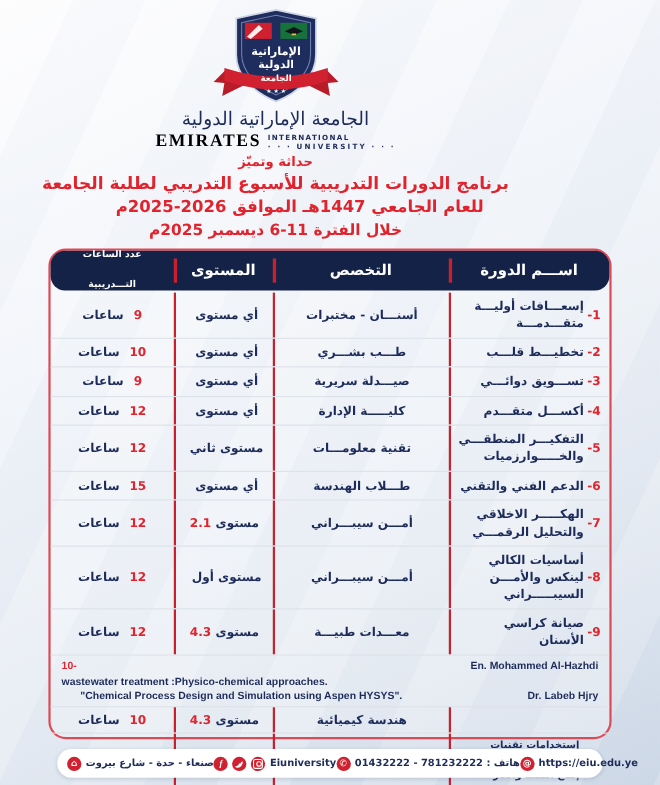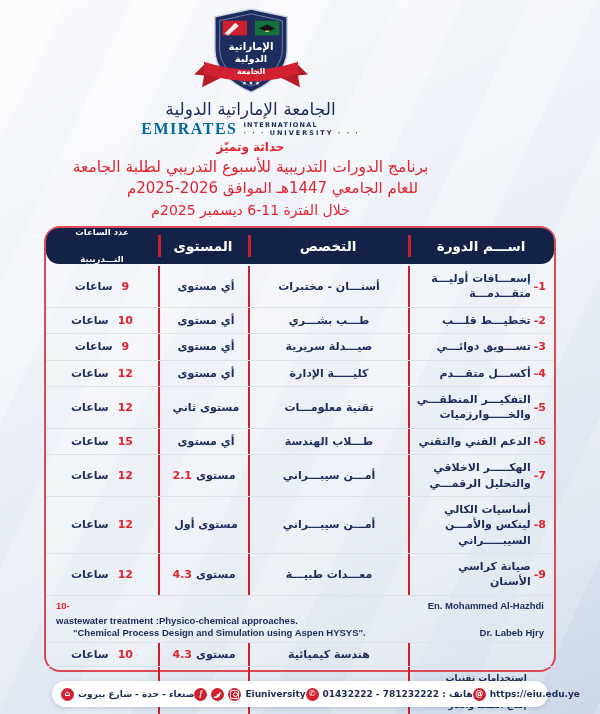--- a/index.html
+++ b/index.html
@@ -12,25 +12,25 @@
   .poster::before{
     content:"";position:absolute;inset:0;pointer-events:none;
     background:repeating-linear-gradient(115deg,rgba(255,255,255,.35) 0 60px,rgba(210,220,235,.18) 60px 120px);
     opacity:.5;
   }
   
   .hdr{position:absolute;top:0;left:0;width:501px;height:226px;overflow:hidden;text-align:center;}
   .logo{display:block;margin:6px auto 0;}
   .uni-ar{color:#1c2b5a;font-weight:400;font-size:17px;line-height:1.1;direction:rtl;}
   .uni-en{display:flex;justify-content:center;align-items:center;gap:6px;margin-top:1px;}
-  .emirates{font-family:"Liberation Serif", serif;color:#0369a1;font-size:16px;font-weight:700;letter-spacing:1.5px;}
+  .emirates{font-family:"Liberation Serif", serif;color:#000000;font-size:16px;font-weight:700;letter-spacing:1.5px;}
   .intl{color:#1c2b5a;font-size:6.5px;font-weight:700;letter-spacing:1.2px;text-align:left;line-height:1.25;}
   .intl .u{display:block;text-align:center;letter-spacing:2px;}
   .tagline{color:#e0242e;font-weight:800;font-size:12px;margin-top:2px;direction:rtl;}
-  .title{color:#e0242e;font-weight:400;direction:rtl;line-height:1.45;}
+  .title{color:#e0242e;font-weight:700;direction:rtl;line-height:1.45;}
   .t1{font-size:15.5px;margin-top:2px;}
   .t2{font-size:15px;padding-left:44px;}
   .t3{font-size:14px;}
   
   .table{
     position:absolute;left:44px;top:226px;width:512px;height:446px;box-sizing:border-box;
     border:2px solid #dd4a55;border-radius:16px;background:rgba(255,255,255,.22);
     display:flex;flex-direction:column;
   }
   .thead{

